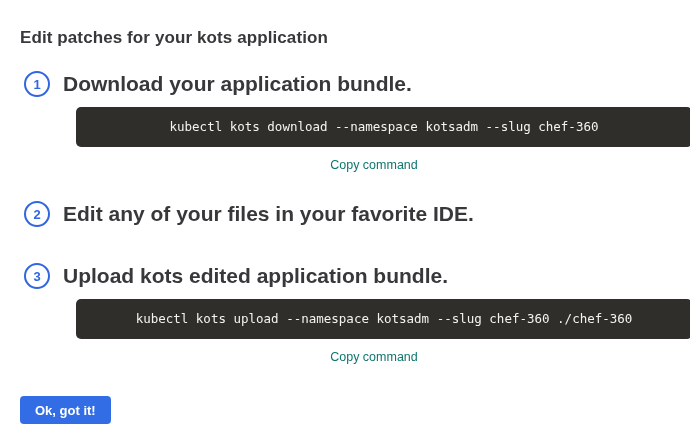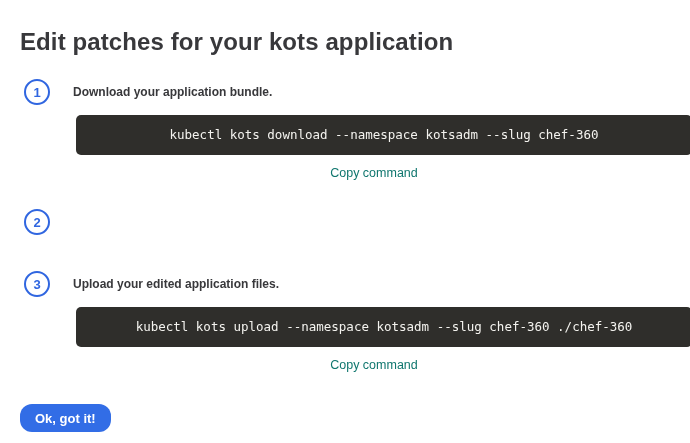--- a/index.html
+++ b/index.html
@@ -8,21 +8,21 @@
     height: 443px;
     background: #ffffff;
     font-family: "Liberation Sans", sans-serif;
     overflow: hidden;
   }
   .container {
     padding: 28px 18px 0 20px;
     width: 690px;
   }
   .page-title {
-    font-size: 24px;
+    font-size: 17px;
     font-weight: bold;
     color: #38383b;
     letter-spacing: 0.1px;
   }
   .step {
     margin-left: 4px;
   }
   .step-header {
     display: flex;
     align-items: center;
@@ -35,22 +35,22 @@
     border-radius: 50%;
     color: #3066e0;
     font-size: 13px;
     font-weight: bold;
     display: flex;
     align-items: center;
     justify-content: center;
     background: #ffffff;
   }
   .step-title {
-    margin-left: 23px;
-    font-size: 12px;
+    margin-left: 13px;
+    font-size: 21px;
     font-weight: bold;
     color: #38383b;
   }
   .step-1 { margin-top: 23px; }
   .step-2 { margin-top: 28px; }
   .step-3 { margin-top: 36px; }
   .step-body {
     margin-left: 52px;
     text-align: center;
   }
@@ -80,21 +80,21 @@
     margin-top: 31px;
   }
   .ok-button {
     display: inline-block;
     background: #326de6;
     color: #ffffff;
     font-family: "Liberation Sans", sans-serif;
     font-size: 13px;
     font-weight: bold;
     border: none;
-    border-radius: 12px;
+    border-radius: 4px;
     height: 28px;
     padding: 0 15px;
     cursor: pointer;
   }
 </style>
 </head>
 <body>
 
 <div class="container">
 
@@ -107,27 +107,28 @@
     </div>
     <div class="step-body">
       <div class="code-block">kubectl kots download --namespace kotsadm --slug chef-360</div>
       <a class="copy-link">Copy command</a>
     </div>
   </div>
 
   <div class="step step-2">
     <div class="step-header">
       <div class="step-badge">2</div>
+      <div class="step-title">Edit any of your files in your favorite IDE.</div>
     </div>
   </div>
 
   <div class="step step-3">
     <div class="step-header">
       <div class="step-badge">3</div>
-      <div class="step-title">Upload your edited application files.</div>
+      <div class="step-title">Upload kots edited application bundle.</div>
     </div>
     <div class="step-body">
       <div class="code-block">kubectl kots upload --namespace kotsadm --slug chef-360 ./chef-360</div>
       <a class="copy-link">Copy command</a>
     </div>
   </div>
 
   <div class="footer">
     <button class="ok-button">Ok, got it!</button>
   </div>

